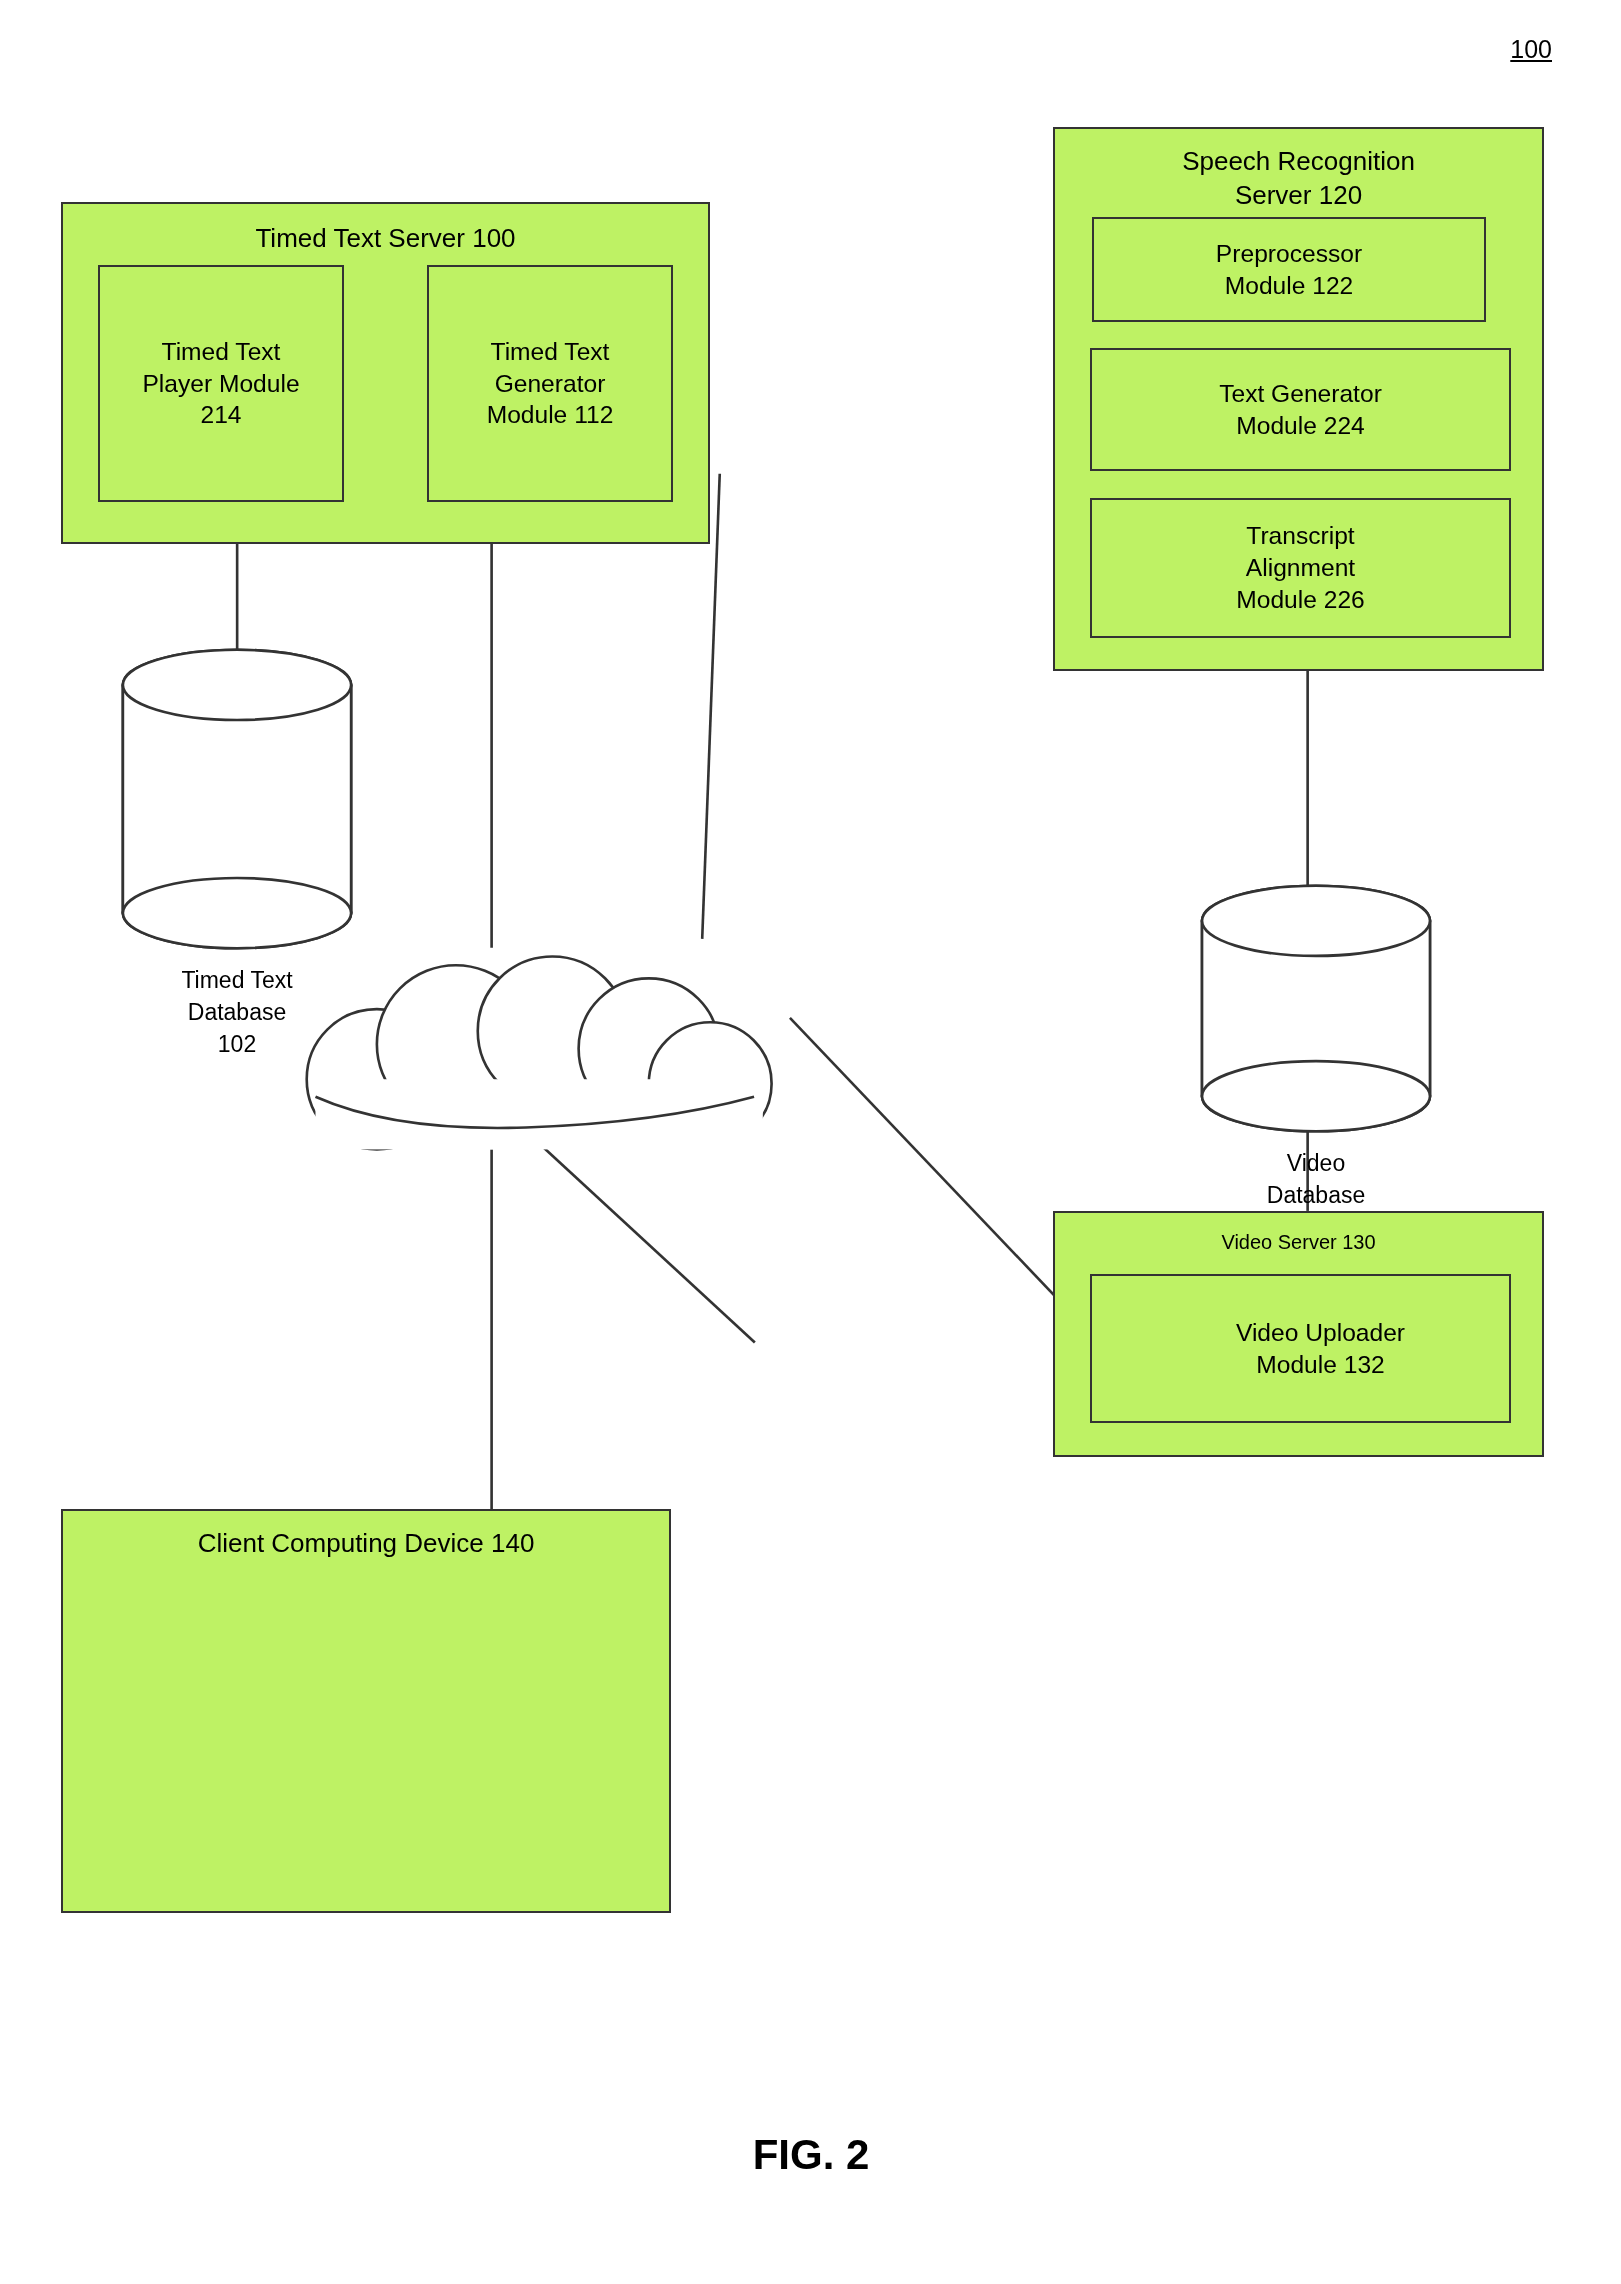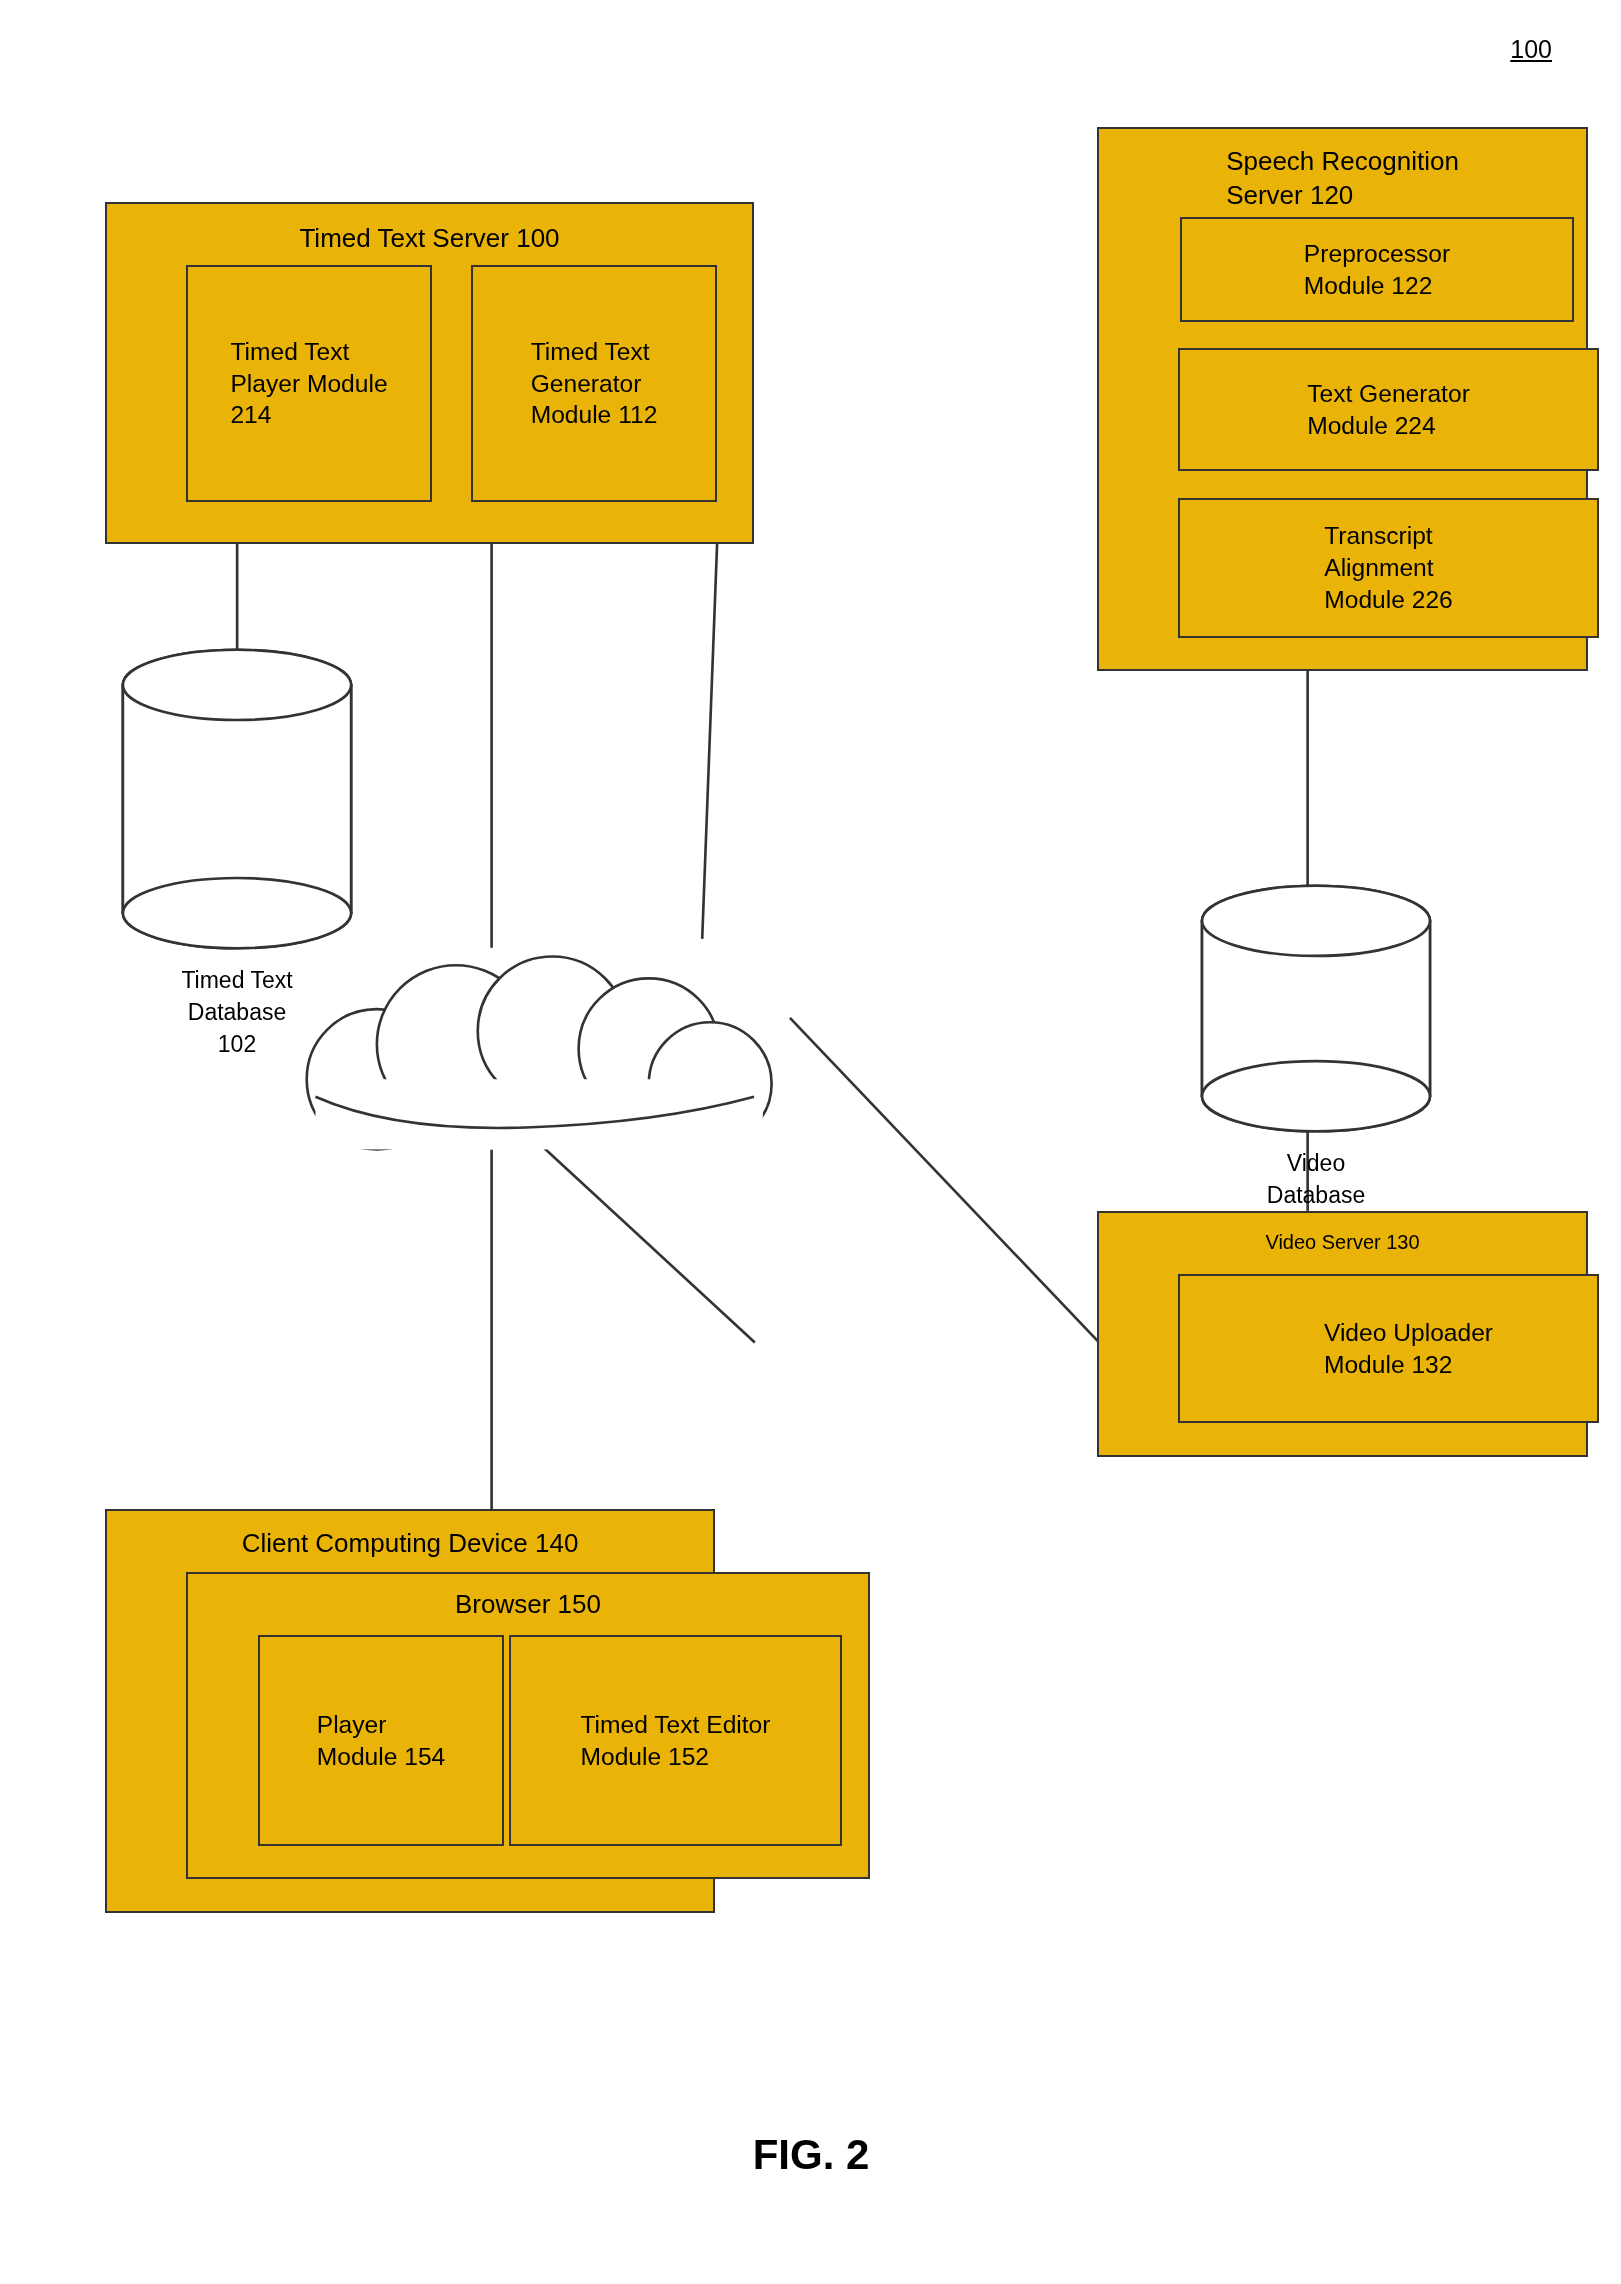--- a/index.html
+++ b/index.html
@@ -36,27 +36,26 @@
       left: 50%;
       transform: translateX(-50%);
       font-size: 42px;
       font-weight: bold;
     }
 
     
     .box {
       position: absolute;
       border: 2.6px solid #333;
-      background: #eab308;
-      text-align: left;
+      background: #bef264;
+      text-align: center;
       display: flex;
       flex-direction: column;
       align-items: center;
       justify-content: center;
-      margin-left: 44px;
     }
 
     .box-label {
       font-size: 23px;
       line-height: 1.3;
     }
 
     
     .cylinder {
       position: absolute;
@@ -217,29 +216,18 @@
         <rect x="110" y="210" width="510" height="80" fill="white" stroke="none"></rect>
 
         <path d="M110 230 Q200 270 350 265 Q500 260 610 230" fill="none" stroke="#333" stroke-width="3"></path>
       </g>
     </svg>
   </div>
 
   <div class="box" style="left: 61px; top: 1509px; width: 610px; height: 404px;">
     <div class="box-label" style="position: absolute; top: 16px; left: 50%; transform: translateX(-50%); white-space: nowrap; font-size: 26px;">Client Computing Device 140</div>
 
-    <div class="box" style="position: absolute; left: 35px; top: 61px; width: 684px; height: 307px;">
-      <div class="box-label" style="position: absolute; top: 14px; left: 50%; transform: translateX(-50%); white-space: nowrap; font-size: 26px;">Browser 150</div>
-
-      <div class="box" style="position: absolute; left: 26px; top: 61px; width: 246px; height: 211px;">
-        <div class="box-label" style="font-size: 24.6px;">Player<br>Module 154</div>
-      </div>
-
-      <div class="box" style="position: absolute; right: 26px; top: 61px; width: 333px; height: 211px;">
-        <div class="box-label" style="font-size: 24.6px;">Timed Text Editor<br>Module 152</div>
-      </div>
-    </div>
   </div>
 
   <div class="fig-caption">FIG. 2</div>
 
 </div>
 
 
 </body></html>

